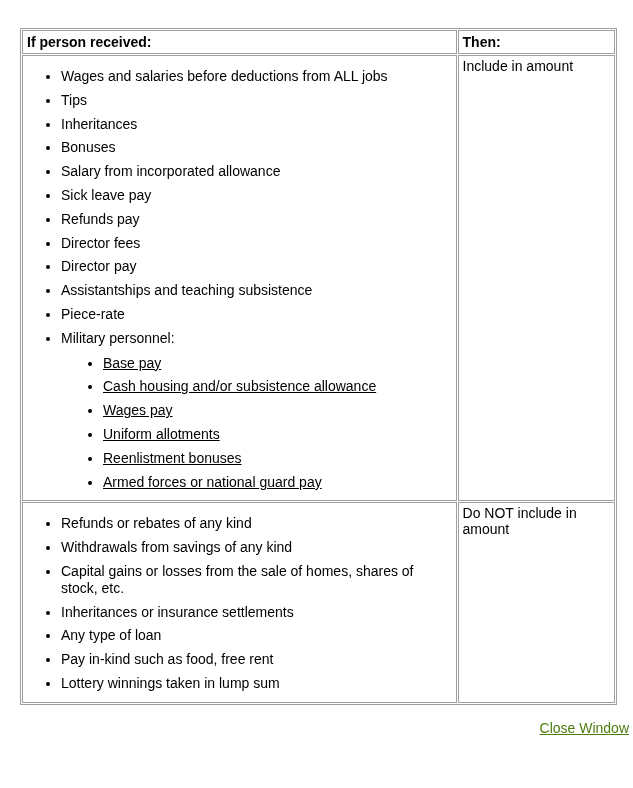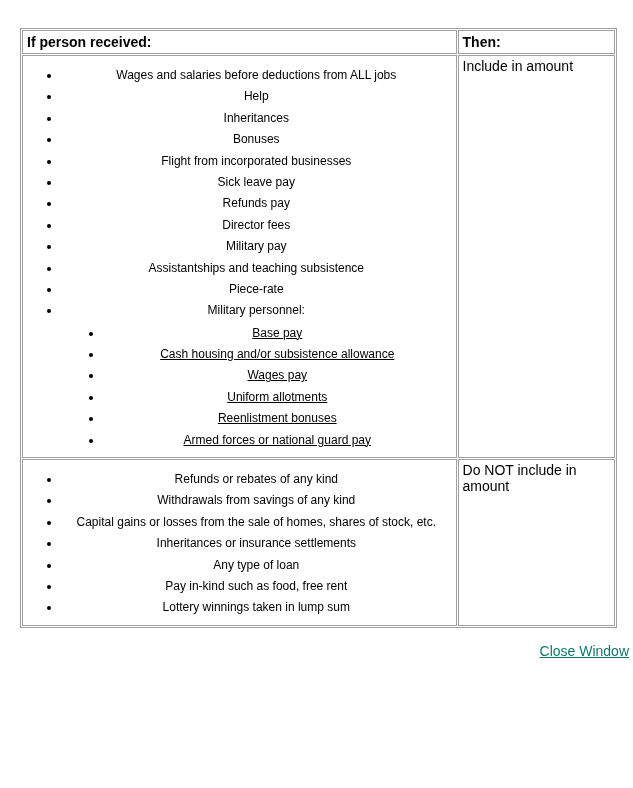--- a/index.html
+++ b/index.html
@@ -57,37 +57,36 @@
     padding: 6px 4px;
     font-size: 14px;
   }
   ul.item-list {
     margin: 10px 0 8px 0;
     padding-left: 34px;
     list-style-type: disc;
   }
   ul.item-list li {
     margin: 0 0 7px 0;
-    font-size: 12px;
+    font-size: 14px;
     line-height: 1.2;
-    text-align: center;
   }
   ul.sub-list {
     margin: 8px 0 2px 0;
     padding-left: 42px;
     list-style-type: disc;
     text-decoration: underline;
   }
   .footer {
     margin: 14px 8px 0 12px;
     width: 597px;
     text-align: right;
   }
   .footer a {
-    color: #0f766e;
+    color: #4d7c0f;
     font-size: 14px;
     text-decoration: underline;
   }
 </style>
 </head>
 <body>
 
 <div class="page">
 
 
@@ -100,28 +99,28 @@
       <tbody>
           <tr>
         <th>If person received:</th>
         <th>Then:</th>
       </tr>
 
       <tr>
         <td class="list-cell">
           <ul class="item-list">
             <li>Wages and salaries before deductions from ALL jobs</li>
-            <li>Help</li>
+            <li>Tips</li>
             <li>Inheritances</li>
             <li>Bonuses</li>
-            <li>Flight from incorporated businesses</li>
+            <li>Salary from incorporated allowance</li>
             <li>Sick leave pay</li>
             <li>Refunds pay</li>
             <li>Director fees</li>
-            <li>Military pay</li>
+            <li>Director pay</li>
             <li>Assistantships and teaching subsistence</li>
             <li>Piece-rate</li>
             <li>
               <span>Military personnel:</span>
               <ul class="sub-list">
                 <li>Base pay</li>
                 <li>Cash housing and/or subsistence allowance</li>
                 <li>Wages pay</li>
                 <li>Uniform allotments</li>
                 <li>Reenlistment bonuses</li>

